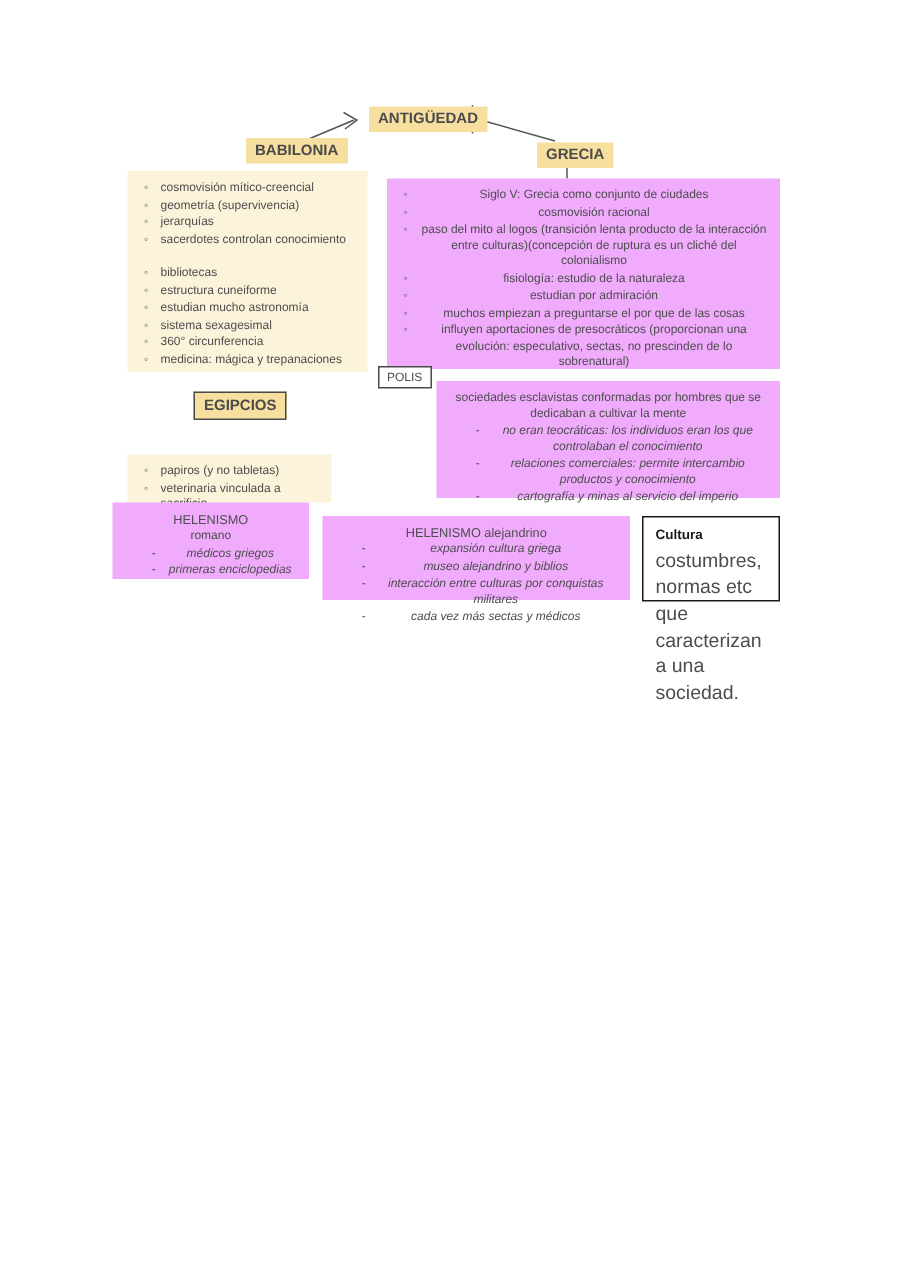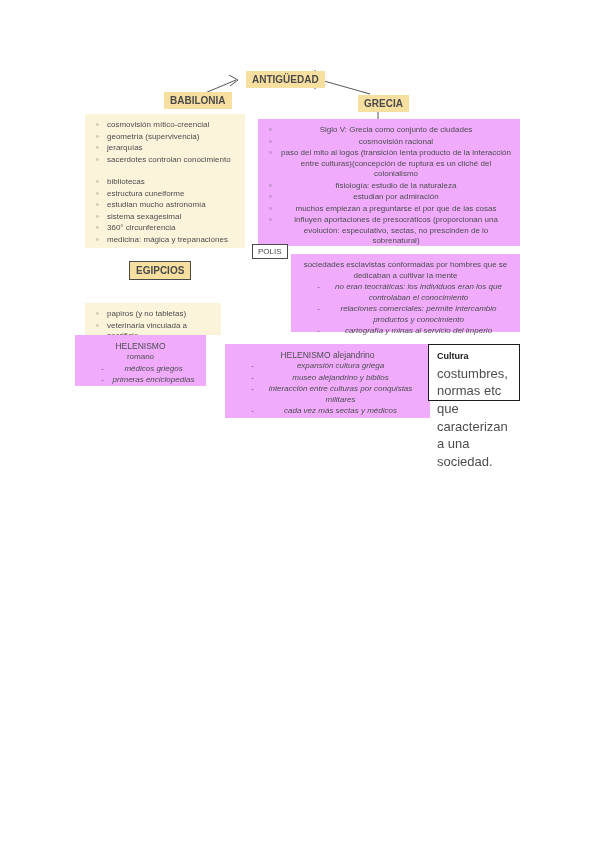--- a/index.html
+++ b/index.html
@@ -123,21 +123,21 @@
 
   <div class="box pink" style="left:75px;top:335px;width:131px;height:51px;">
     <p class="box-title">HELENISMO</p>
     <p class="box-subtitle">romano</p>
     <ul class="dash-list indent">
       <li>médicos griegos</li>
       <li>primeras enciclopedias</li>
     </ul>
   </div>
 
-  <div class="box pink" style="left:225px;top:344px;width:205px;height:74px;">
+  <div class="box pink" style="left:215px;top:344px;width:205px;height:56px;">
     <p class="box-title">HELENISMO alejandrino</p>
     <ul class="dash-list indent">
       <li>expansión cultura griega</li>
       <li>museo alejandrino y biblios</li>
       <li>interacción entre culturas por conquistas militares</li>
       <li>cada vez más sectas y médicos</li>
     </ul>
   </div>
 
   <div class="box white" style="left:428px;top:344px;width:92px;height:57px;">

